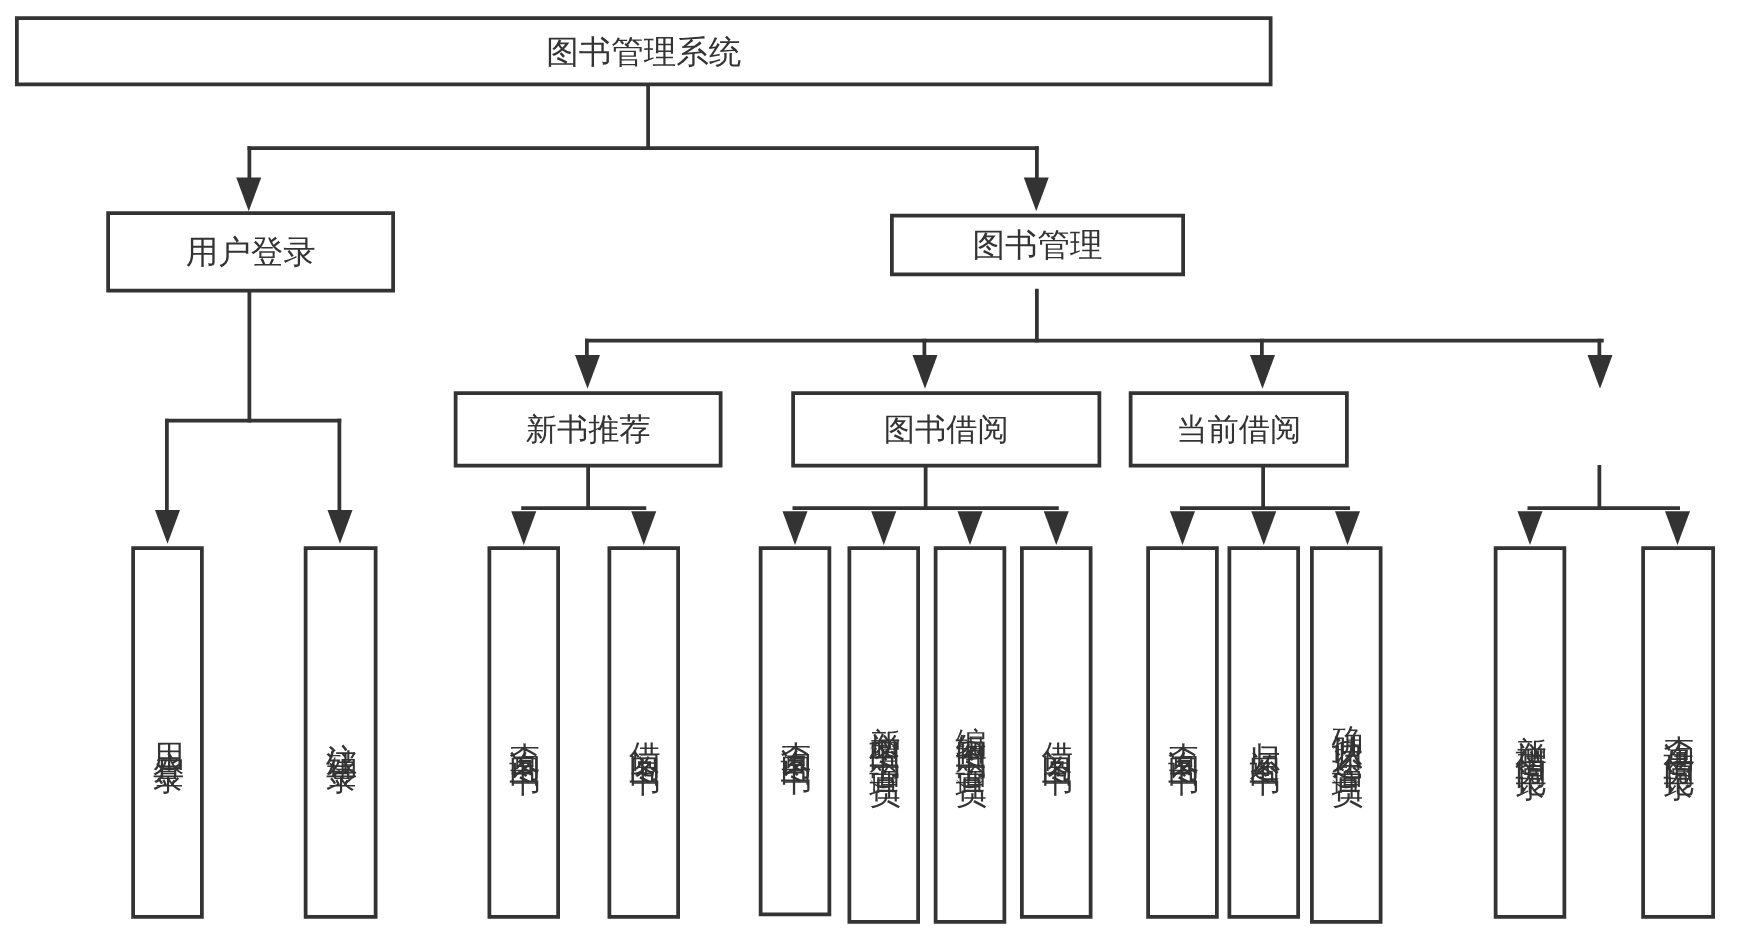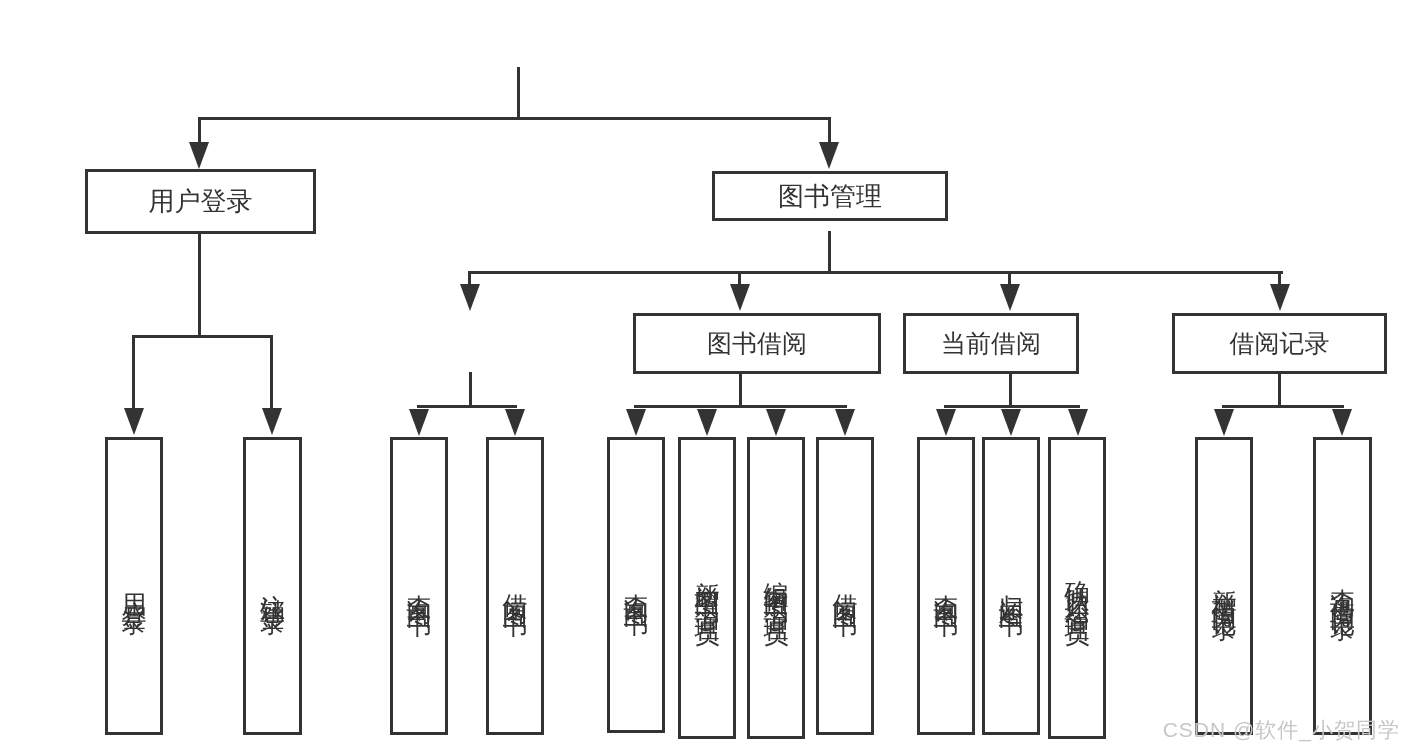--- a/index.html
+++ b/index.html
@@ -53,20 +53,23 @@
     color:#c6c6c6;
     letter-spacing:1px;
     white-space:nowrap;
   }
 </style>
 </head>
 <body>
 
 <div id="canvas">
 
+  <div class="box hbox" style="left:12px;top:13px;width:1006px;height:56px">
+    <span>图书管理系统</span>
+  </div>
 
   <div class="line" style="left:517px;top:67px;width:3px;height:52px"></div>
   <div class="line" style="left:198px;top:117px;width:633px;height:3px"></div>
   <div class="line" style="left:198px;top:117px;width:3px;height:28px"></div>
   <div class="line" style="left:828px;top:117px;width:3px;height:28px"></div>
   <div class="ah" style="left:189px;top:142px"></div>
   <div class="ah" style="left:819px;top:142px"></div>
 
   <div class="box hbox" style="left:85px;top:169px;width:231px;height:65px">
     <span>用户登录</span>
@@ -86,28 +89,28 @@
   <div class="line" style="left:468px;top:271px;width:815px;height:3px"></div>
   <div class="line" style="left:468px;top:271px;width:3px;height:16px"></div>
   <div class="line" style="left:738px;top:271px;width:3px;height:16px"></div>
   <div class="line" style="left:1008px;top:271px;width:3px;height:16px"></div>
   <div class="line" style="left:1278px;top:271px;width:3px;height:16px"></div>
   <div class="ah" style="left:460px;top:284px"></div>
   <div class="ah" style="left:730px;top:284px"></div>
   <div class="ah" style="left:1000px;top:284px"></div>
   <div class="ah" style="left:1270px;top:284px"></div>
 
+  <div class="box hbox l3" style="left:363px;top:313px;width:215px;height:61px">
+    <span>新书推荐</span>
+  </div>
   <div class="box hbox l3" style="left:633px;top:313px;width:248px;height:61px">
     <span>图书借阅</span>
   </div>
   <div class="box hbox l3" style="left:903px;top:313px;width:176px;height:61px">
     <span>当前借阅</span>
-  </div>
-  <div class="box hbox l3" style="left:1172px;top:313px;width:215px;height:61px">
-    <span>借阅记录</span>
   </div>
 
   <div class="line" style="left:469px;top:372px;width:3px;height:36px"></div>
   <div class="line" style="left:739px;top:372px;width:3px;height:36px"></div>
   <div class="line" style="left:1009px;top:372px;width:3px;height:36px"></div>
   <div class="line" style="left:1278px;top:372px;width:3px;height:36px"></div>
 
   <div class="line" style="left:417px;top:405px;width:100px;height:3px"></div>
   <div class="line" style="left:634px;top:405px;width:213px;height:3px"></div>
   <div class="line" style="left:944px;top:405px;width:136px;height:3px"></div>
@@ -162,15 +165,14 @@
     <span>确认归还（管理员）</span>
   </div>
 
   <div class="box vbox" style="left:1195px;top:437px;width:58px;height:298px">
     <span>新增借阅记录</span>
   </div>
   <div class="box vbox" style="left:1313px;top:437px;width:59px;height:298px">
     <span>查询借阅记录</span>
   </div>
 
-  <div class="watermark">CSDN @软件_小贺同学</div>
 
 </div>
 
 </body></html>

